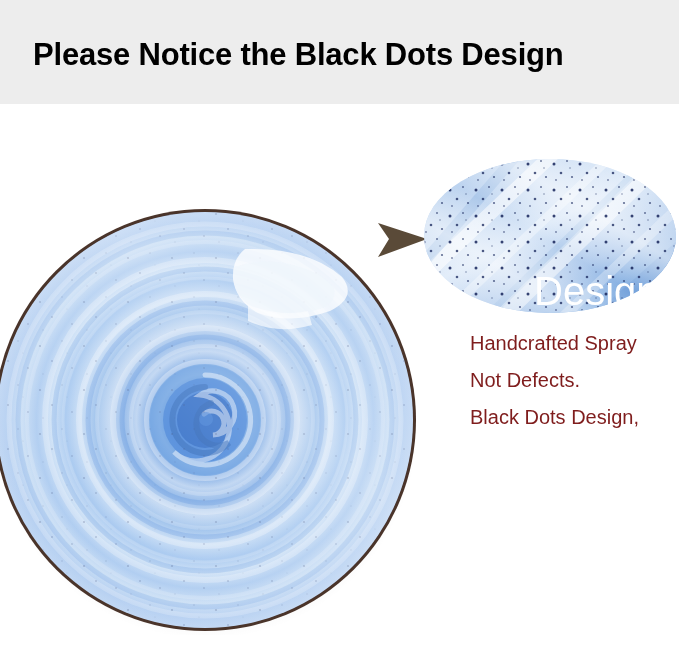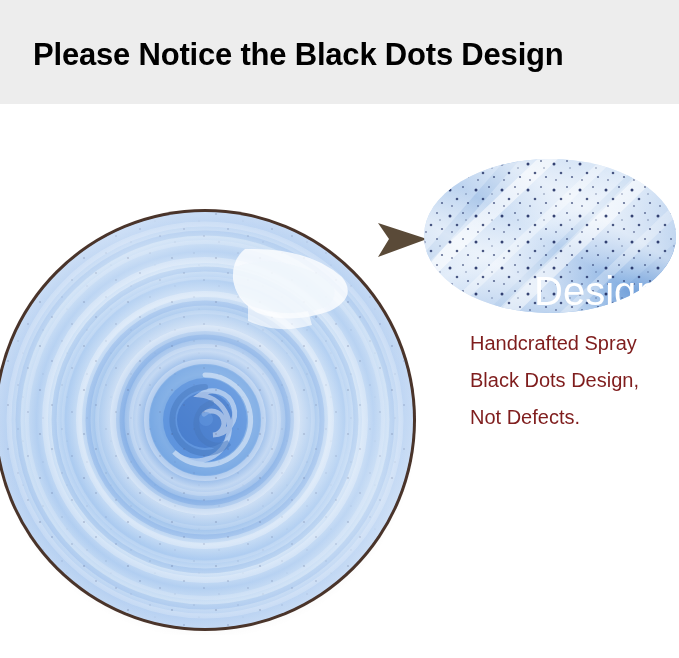--- a/index.html
+++ b/index.html
@@ -255,17 +255,17 @@
       <ellipse cx="130" cy="78" rx="126" ry="77" fill="url(#magStreak)"></ellipse>
 
       <ellipse cx="130" cy="78" rx="126" ry="77" fill="url(#magDots)"></ellipse>
     </g>
   </svg>
 
   <div id="design-word">Design</div>
 
   <div id="body-copy">
     <div class="copy-line">Handcrafted Spray</div>
+    <div class="copy-line">Not Defects.</div>
     <div class="copy-line">Black Dots Design,</div>
-    <div class="copy-line">Not Defects.</div>
   </div>
 
 </div>
 
 </body></html>

